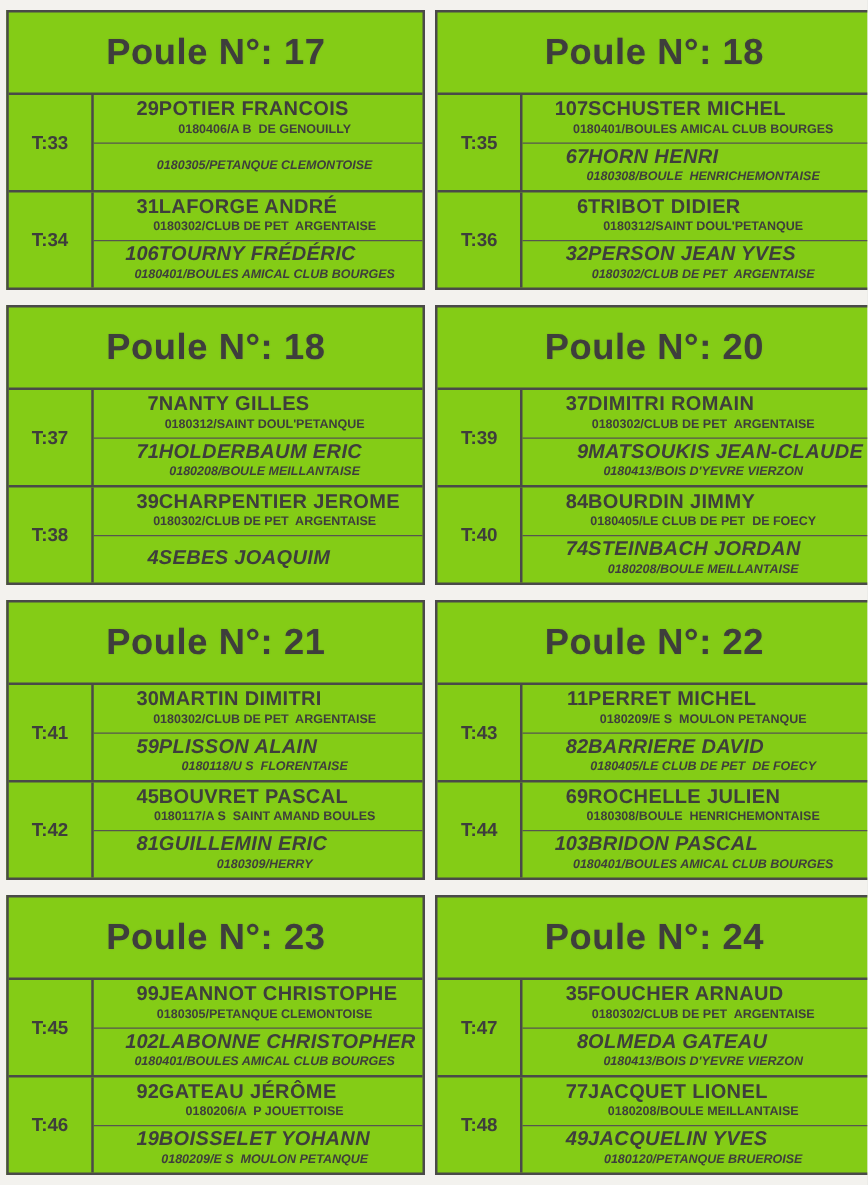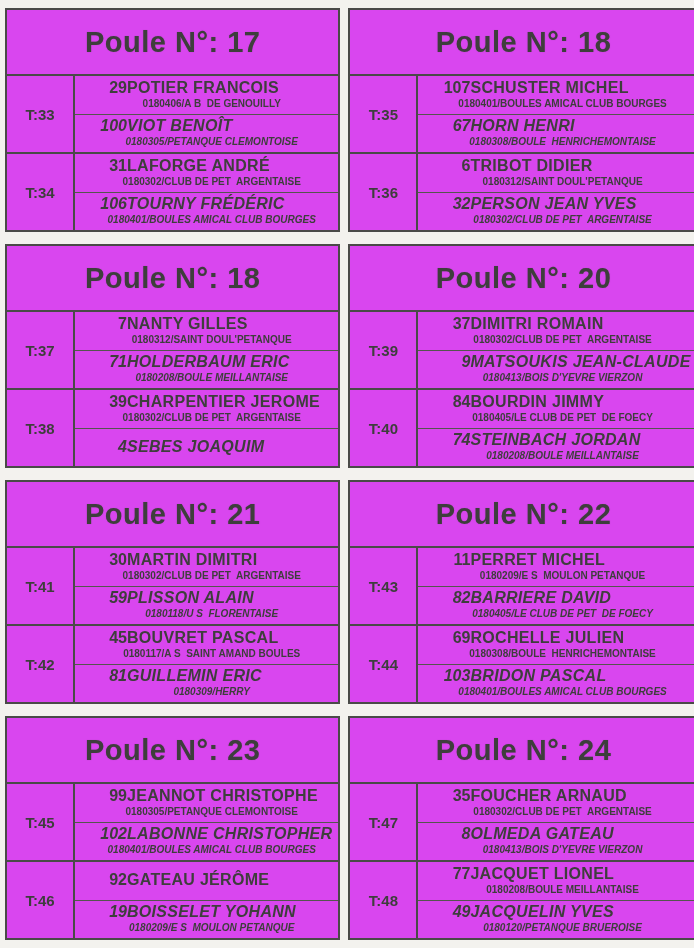--- a/index.html
+++ b/index.html
@@ -24,21 +24,21 @@
     grid-template-columns: 1fr 1fr;
     column-gap: 8px;
     row-gap: 12px;
     width: 100%;
     height: 100%;
   }
   .pool {
     border: 2px solid #4a4a48;
     display: flex;
     flex-direction: column;
-    background: #d946ef;
+    background: #84cc16;
     box-sizing: border-box;
     justify-content: flex-end;
   }
   .pool-title {
     height: 64px;
     flex: 0 0 64px;
     display: flex;
     align-items: center;
     justify-content: center;
     border-bottom: 2px solid #4a4a48;
@@ -138,24 +138,20 @@
         <div class="terrain">T:33</div>
         <div class="players">
           <div class="player">
             <div class="player-line">
               <span class="num">29</span>
               <span class="name">POTIER FRANCOIS</span>
             </div>
             <div class="club">0180406/A B  DE GENOUILLY</div>
           </div>
           <div class="player alt">
-            <div class="player-line">
-              <span class="num">100</span>
-              <span class="name">VIOT BENOÎT</span>
-            </div>
             <div class="club">0180305/PETANQUE CLEMONTOISE</div>
           </div>
         </div>
       </div>
 
       <div class="match">
         <div class="terrain">T:34</div>
         <div class="players">
           <div class="player">
             <div class="player-line">
@@ -436,20 +432,21 @@
       </div>
 
       <div class="match">
         <div class="terrain">T:46</div>
         <div class="players">
           <div class="player">
             <div class="player-line">
               <span class="num">92</span>
               <span class="name">GATEAU JÉRÔME</span>
             </div>
+            <div class="club">0180206/A  P JOUETTOISE</div>
           </div>
           <div class="player alt">
             <div class="player-line">
               <span class="num">19</span>
               <span class="name">BOISSELET YOHANN</span>
             </div>
             <div class="club">0180209/E S  MOULON PETANQUE</div>
           </div>
         </div>
       </div>

